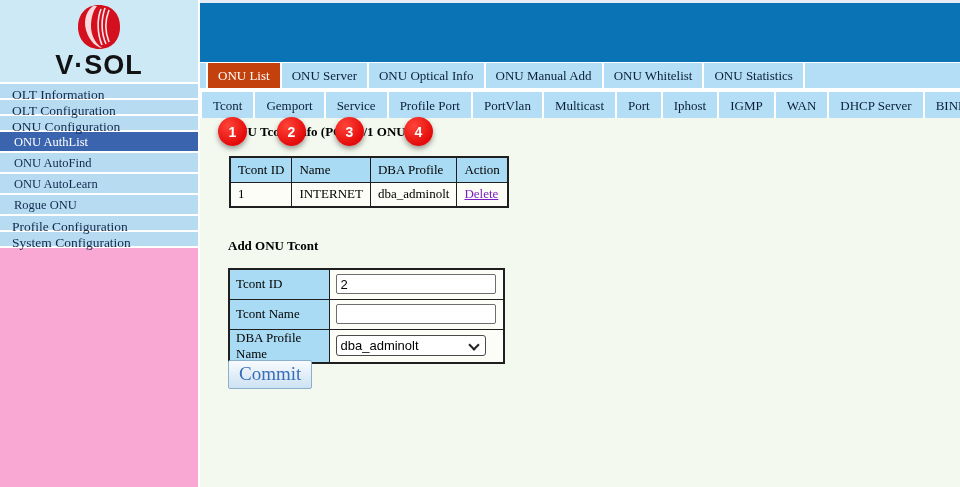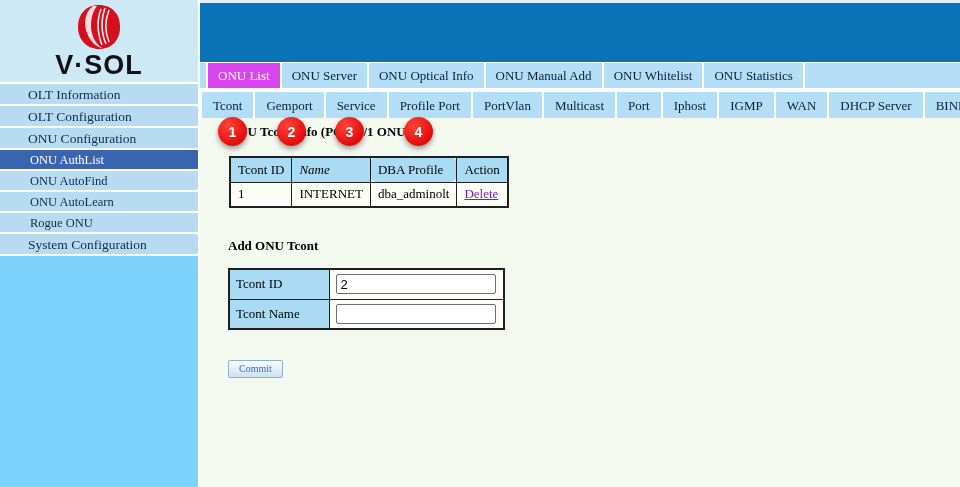--- a/index.html
+++ b/index.html
@@ -1,64 +1,64 @@
 <!DOCTYPE html>
 <html><head>
 <meta charset="utf-8">
 <style>
   * { box-sizing: border-box; margin: 0; padding: 0; }
   html,body { width:960px; height:487px; }
   body { font-family:"Liberation Serif", serif; position:relative; overflow:hidden; background:#f3f9ef; }
 
   
-  .sidebar { position:absolute; left:0; top:0; width:200px; height:487px; background:#7dd3fc; border-right:2px solid #fff; }
+  .sidebar { position:absolute; left:0; top:0; width:200px; height:487px; background:#f9a8d4; border-right:2px solid #fff; }
   .logo-panel { height:84px; background:#cde9f6; border-bottom:2px solid #fff;
                 display:flex; flex-direction:column; align-items:center; justify-content:center; }
   .logo-text { font-family:"Liberation Sans", sans-serif; font-weight:bold; font-size:27px; letter-spacing:1px; color:#121212; line-height:1; margin-top:1px; }
   .menu { display:block; }
-  .side-item { height:22px; line-height:22px; padding-left:28px; font-size:13.5px; color:#122a4c;
+  .side-item { height:16px; line-height:22px; padding-left:12px; font-size:13.5px; color:#122a4c;
                background:#b7dbf0; border-bottom:2px solid #fff; cursor:pointer; white-space:nowrap; }
-  .side-item.sub { height:21px; line-height:21px; padding-left:30px; font-size:12.5px; }
+  .side-item.sub { height:21px; line-height:21px; padding-left:14px; font-size:12.5px; }
   .side-item.selected { background:#3a64ad; color:#ffffff; }
 
   
   .main { position:absolute; left:200px; top:0; width:760px; height:487px; }
   .top-strip { height:3px; background:#e7edf8; }
   .bluebar { height:59px; background:#0a73b5; }
   .tabrow { display:flex; background:#ffffff; border-top:1px solid #fff; }
   .tabrow1 { height:26px; }
   .tabrow2 { height:27px; }
   .rowgap { height:3px; background:#ffffff; }
   .tab { background:#b4def5; color:#0a1f3c; font-size:13px; padding:0 10px; margin-right:2px;
          white-space:nowrap; cursor:pointer; }
   .tabrow1 .tab { line-height:26px; }
   .tabrow2 .tab { line-height:27px; padding:0 11px; }
-  .tab.active { background:#d946ef; color:#ffffff; }
+  .tab.active { background:#c2410c; color:#ffffff; }
   .tab-spacer { width:6px; background:#b4def5; margin-right:2px; }
   .tab-filler { flex:1; background:#b4def5; }
 
   
   .content { position:relative; height:368px; background:#f3f9ef; }
   .content > * { z-index:1; }
 
   .page-title { position:absolute; left:28px; top:6px; font-size:13px; font-weight:bold; color:#000; z-index:1; }
 
   .callout { position:absolute; width:29px; height:29px; border-radius:50%;
              background:radial-gradient(circle at 35% 30%, #ff4438, #e30b0b 70%);
              box-shadow:0 3px 5px rgba(70,70,70,.5);
              color:#fff; font-family:"Liberation Sans", sans-serif; font-weight:bold; font-size:14px;
              display:flex; align-items:center; justify-content:center; z-index:2; }
 
   .data-table { position:absolute; left:29px; top:38px; border-collapse:collapse;
                 border:2px solid #1f1f1f; font-size:13px; z-index:1; }
   .data-table th, .data-table td { border:1px solid #1f1f1f; padding:3px 7px; height:25px; text-align:left; font-weight:normal; }
   .data-table th { background:#a9dbf4; color:#000; }
   .data-table td { background:#fbfdf6; color:#000; }
-  .data-table th:nth-child(1){ min-width:54px; } .data-table th:nth-child(2){ min-width:68px;font-style:italic; }
-  .data-table th:nth-child(3){ min-width:78px;border-radius:7px; } .data-table th:nth-child(4){ min-width:40px; }
+  .data-table th:nth-child(1){ min-width:54px; } .data-table th:nth-child(2){ min-width:68px; }
+  .data-table th:nth-child(3){ min-width:78px; } .data-table th:nth-child(4){ min-width:40px; }
   .data-table a { color:#7a1ec4; text-decoration:underline; cursor:pointer; }
 
   .add-heading { position:absolute; left:28px; top:120px; font-size:13px; font-weight:bold; color:#000; z-index:1; }
 
   .form-table { position:absolute; left:28px; top:150px; border-collapse:collapse;
                 border:2px solid #1f1f1f; font-size:13px; z-index:1; }
   .form-table td { border:1px solid #1f1f1f; height:30px; padding:0; }
   .form-table td.lbl { background:#a9dbf4; width:100px; padding-left:6px; color:#000; }
   .form-table td.val { background:#fbfdf6; width:175px; padding:0 6px; }
   .form-table input[type=text] { width:160px; height:20px; border:1px solid #6e6e6e; border-radius:2px;
@@ -66,21 +66,21 @@
   .select-wrap { position:relative; display:inline-block; }
   .select-wrap select { width:150px; height:21px; border:1px solid #4a4a4a; border-radius:3px;
                         font-family:"Liberation Sans", sans-serif; font-size:13px; padding:0 22px 0 4px;
                         background:#fff; appearance:none; -webkit-appearance:none; }
   .select-wrap::after { content:''; position:absolute; right:8px; top:6px; width:6px; height:6px;
                         border-right:2px solid #222; border-bottom:2px solid #222; transform:rotate(45deg); pointer-events:none; }
 
   .commit-btn { position:absolute; left:28px; top:242px; padding:2px 10px 3px 10px;
                 border:1px solid #8cb0cc; border-radius:2px;
                 background:linear-gradient(#f8fbfe,#cde2f2);
-                color:#3a6db8; font-family:"Liberation Serif", serif; font-size:10px; cursor:pointer; z-index:1; }
+                color:#3a6db8; font-family:"Liberation Serif", serif; font-size:19px; cursor:pointer; z-index:1; }
 
   
   .watermark { position:absolute; left:168px; top:100px; z-index:0; display:flex;
                font-family:"Liberation Sans", sans-serif; font-weight:bold; font-size:56px; line-height:1;
                letter-spacing:-1px; pointer-events:none; }
   .wm-faint { color:#e7eef0; }
   .wm-strong { color:#b9d8ef; }
   .antenna { position:absolute; left:110px; top:-24px; }
 </style>
 </head>
@@ -102,20 +102,21 @@
       <div class="logo-text">V·SOL</div>
     </div>
     <nav class="menu">
         <div class="side-item">OLT Information</div>
         <div class="side-item">OLT Configuration</div>
         <div class="side-item">ONU Configuration</div>
         <div class="side-item sub selected">ONU AuthList</div>
         <div class="side-item sub">ONU AutoFind</div>
         <div class="side-item sub">ONU AutoLearn</div>
         <div class="side-item sub">Rogue ONU</div>
+        <div class="side-item">Profile Configuration</div>
         <div class="side-item">System Configuration</div>
       </nav>
   </aside>
 
   <div class="main">
     <div class="top-strip"></div>
     <div class="bluebar"></div>
     <div class="tabrow tabrow1">
         <div class="tab-spacer"></div>
         <div class="tab active">ONU List</div>
@@ -173,20 +174,24 @@
       <table class="form-table">
           <tbody id="form-body">
             <tr>
               <td class="lbl">Tcont ID</td>
               <td class="val"><input type="text" value="2" style=""></td>
             </tr>
             <tr>
               <td class="lbl">Tcont Name</td>
               <td class="val"><input type="text" style=""></td>
             </tr>
+            <tr>
+              <td class="lbl">DBA Profile Name</td>
+              <td class="val"><span class="select-wrap"><select><option>dba_adminolt</option></select></span></td>
+            </tr>
           </tbody>
         </table>
 
       <button class="commit-btn">Commit</button>
 
     <div class="callout" style="left: 18px; top: -1px;">1</div>
         <div class="callout" style="left: 77px; top: -1px;">2</div>
         <div class="callout" style="left: 135px; top: -1px;">3</div>
         <div class="callout" style="left: 204px; top: -1px;">4</div>
       </div>

